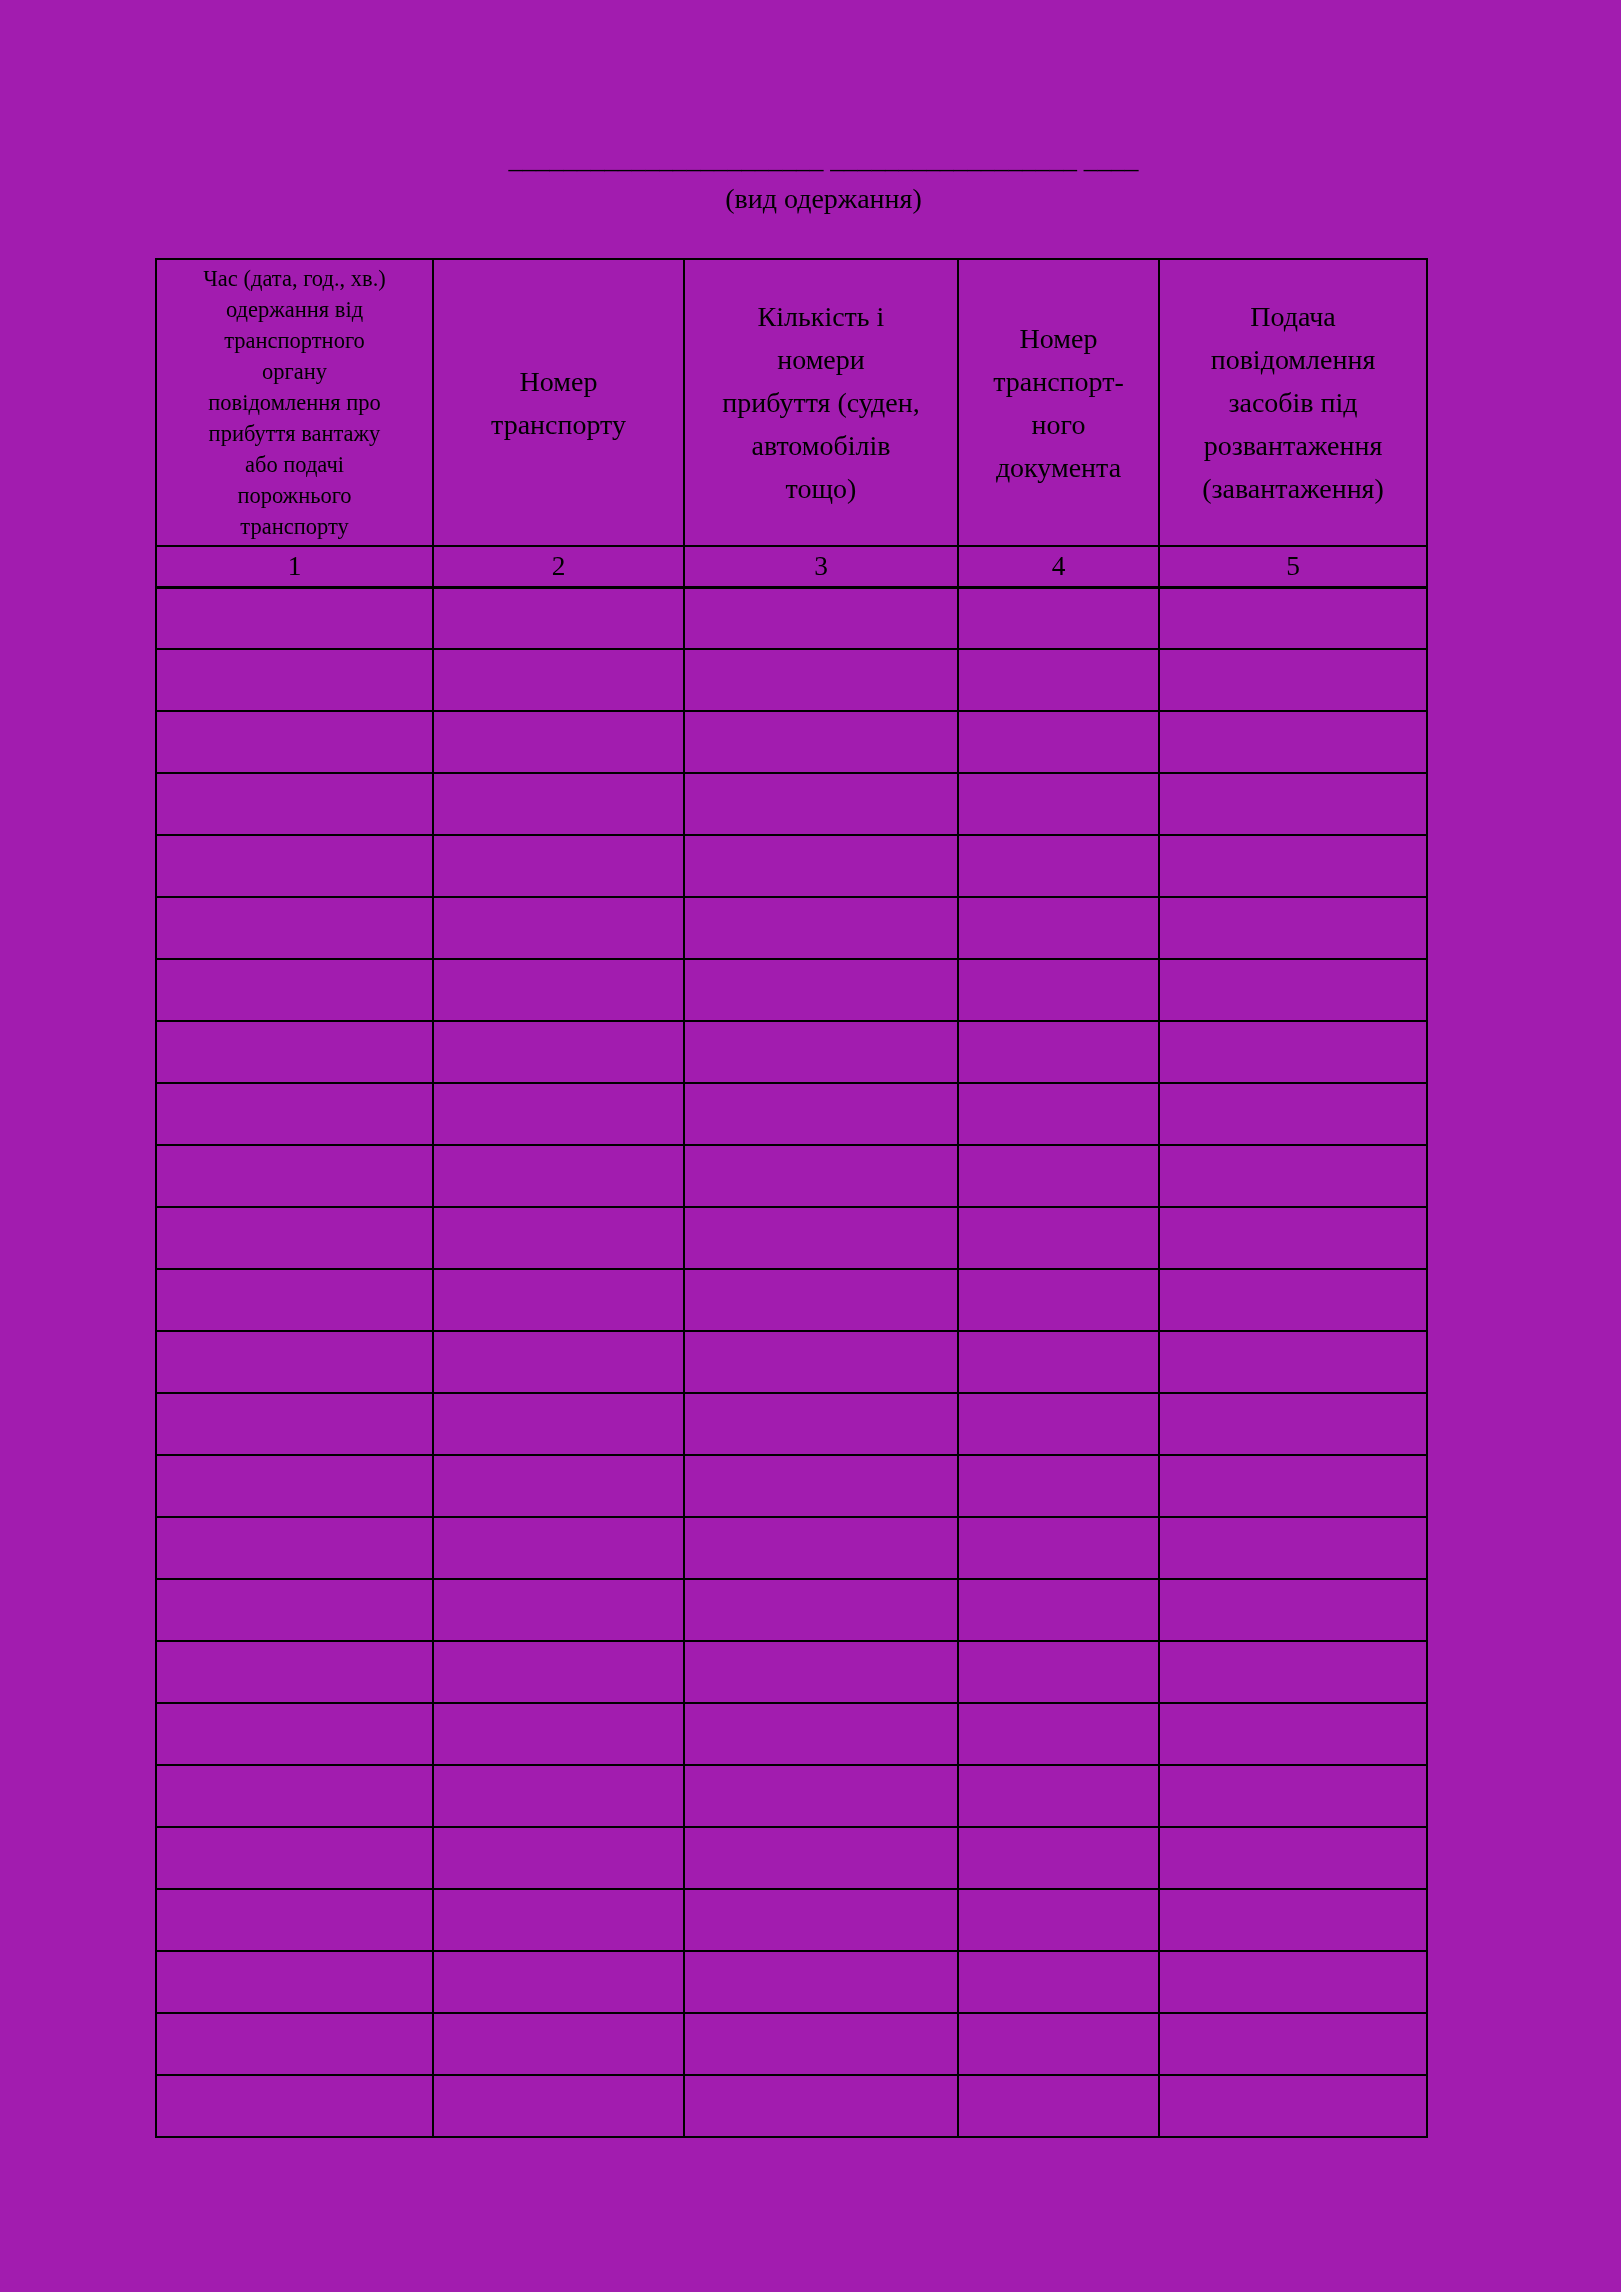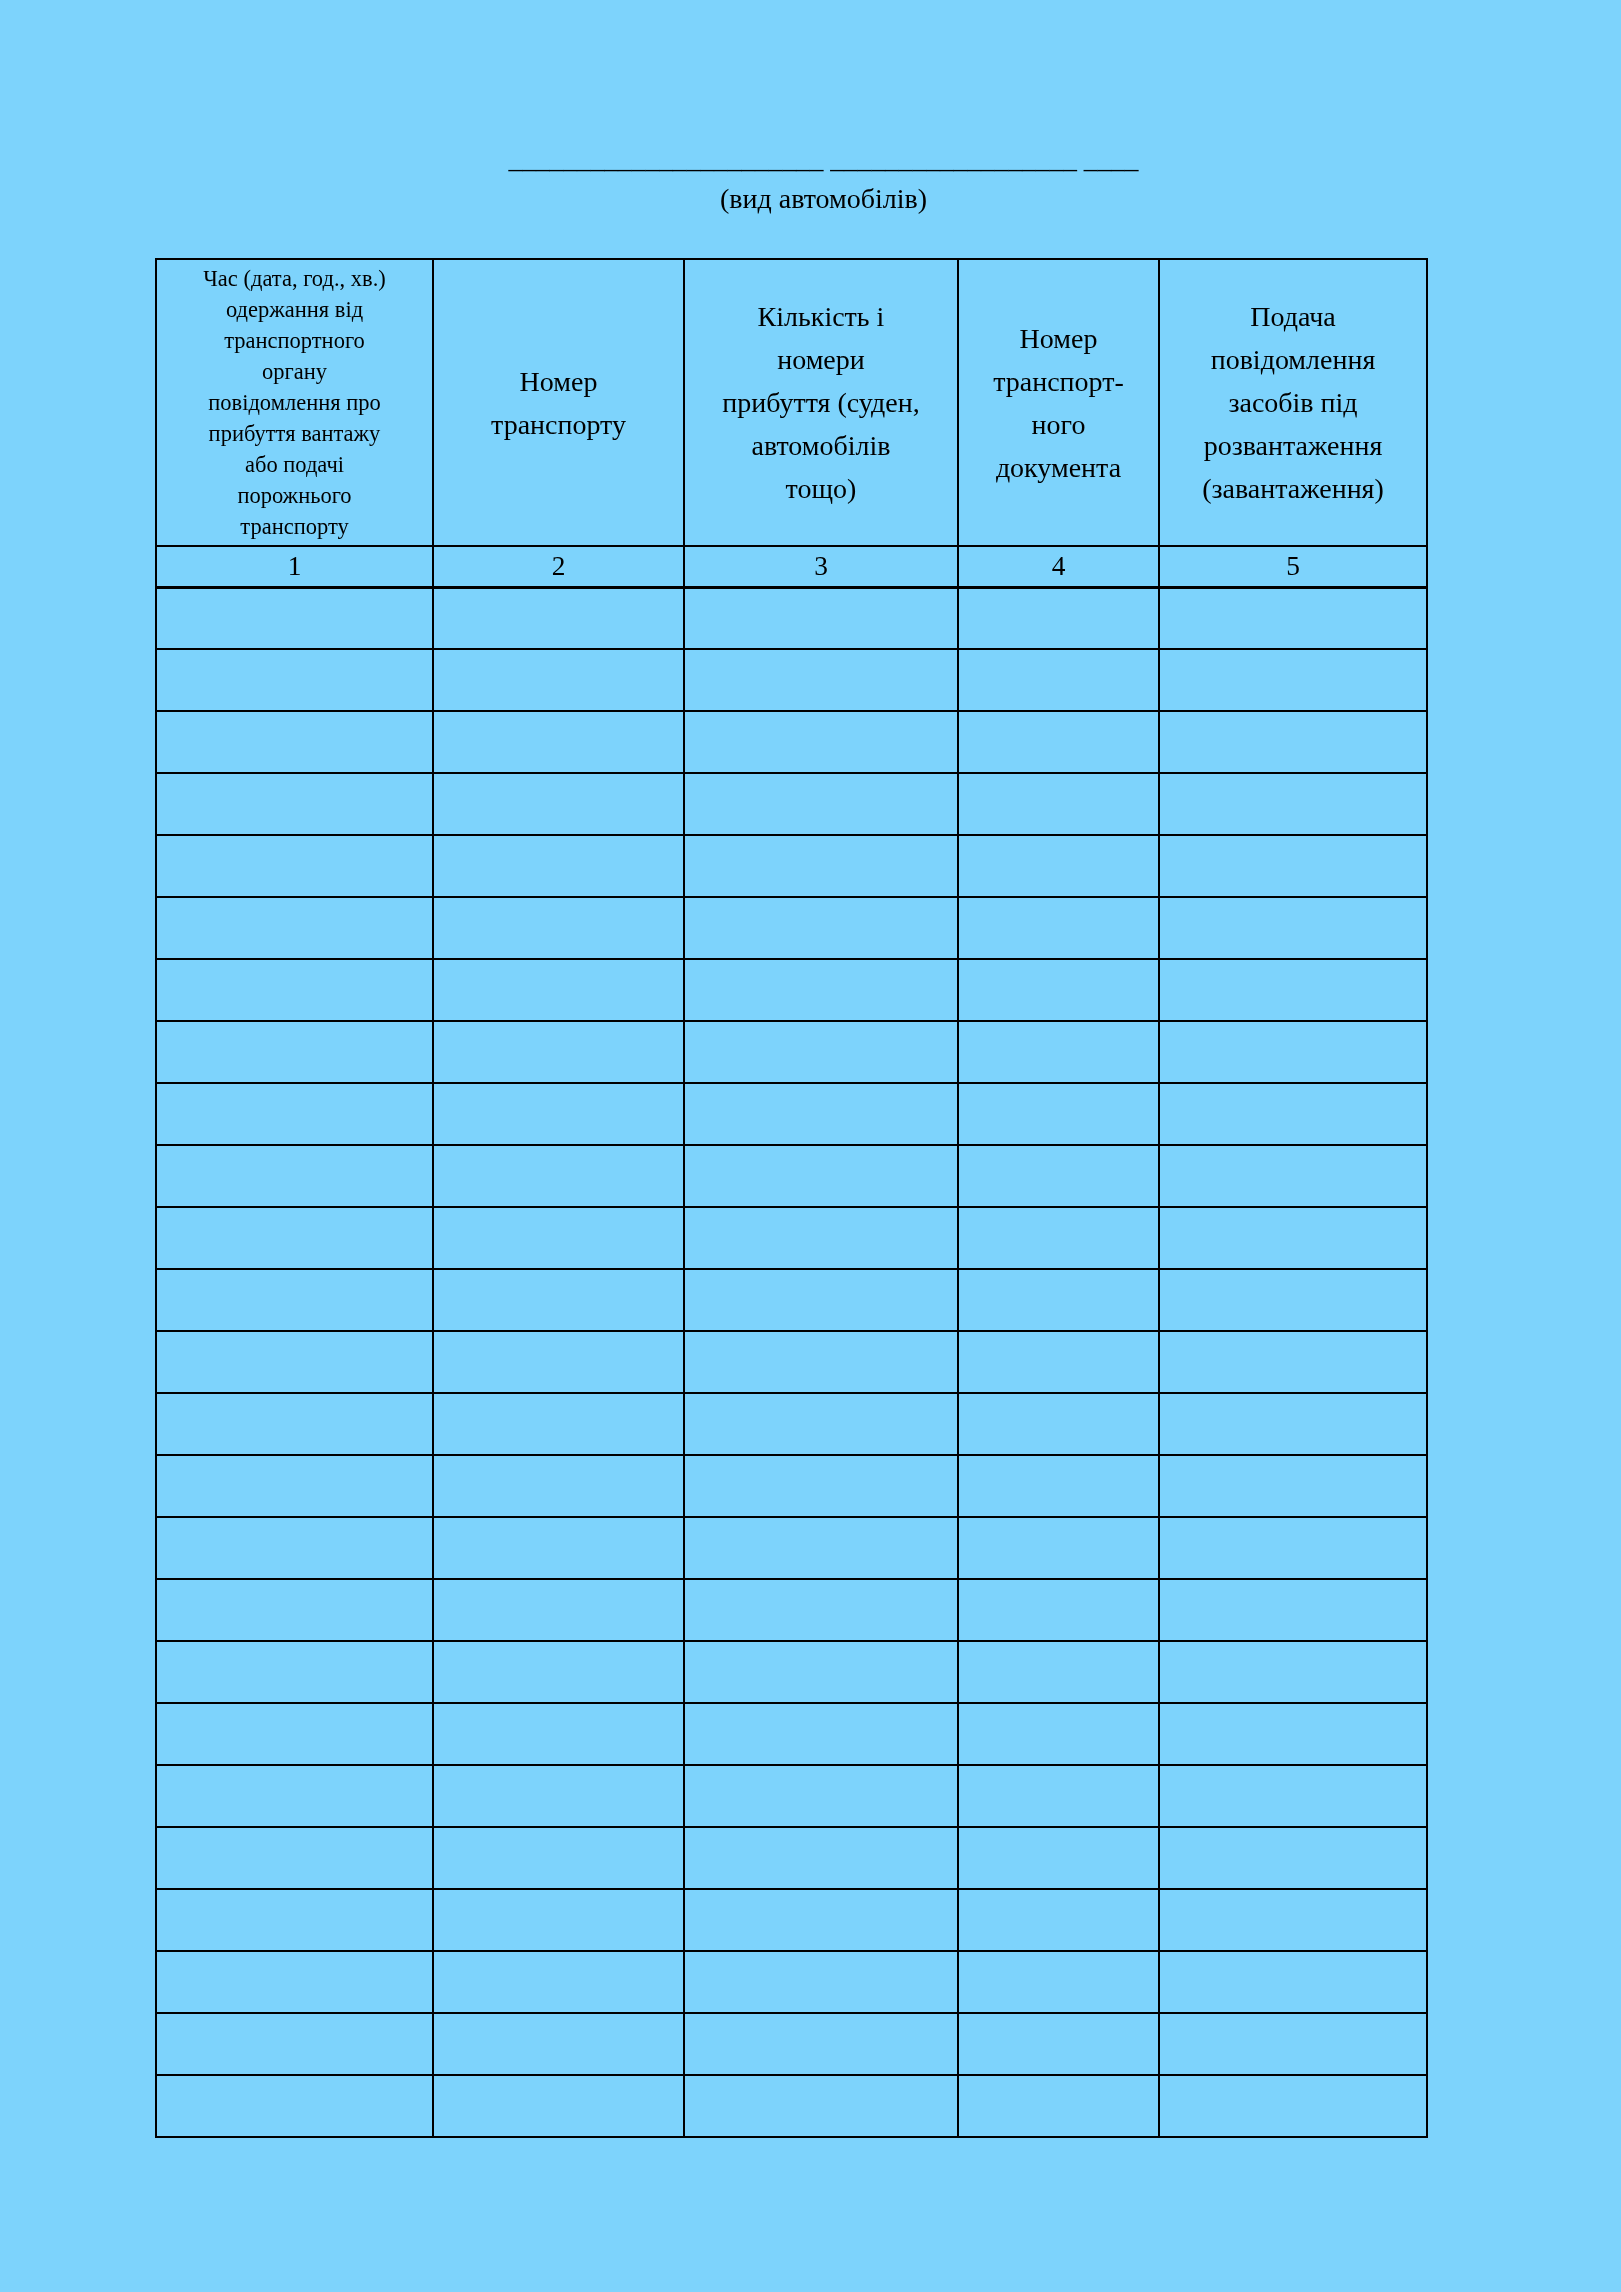--- a/index.html
+++ b/index.html
@@ -4,21 +4,21 @@
 <style>
   html, body {
     margin: 0;
     padding: 0;
     background: #ffffff;
   }
   .page {
     position: relative;
     width: 1621px;
     height: 2293px;
-    background: #7dd3fc;
+    background: #a21caf;
     color: #000000;
     font-family: "Liberation Serif", serif;
     overflow: hidden;
   }
   .blank-line-wrap {
     position: absolute;
     top: 143px;
     left: 495px;
     width: 657px;
     text-align: center;
@@ -78,21 +78,21 @@
     height: 62px;
   }
 </style>
 </head>
 <body>
 
 <div class="page">
 
   <div class="blank-line-wrap">
     <div class="blank-line">_______________________ __________________ ____</div>
-    <div class="caption">(вид автомобілів)</div>
+    <div class="caption">(вид одержання)</div>
   </div>
 
   <table class="form-table">
     <colgroup>
       <col style="width:277px">
       <col style="width:251px">
       <col style="width:274px">
       <col style="width:201px">
       <col style="width:268px">
     </colgroup>

